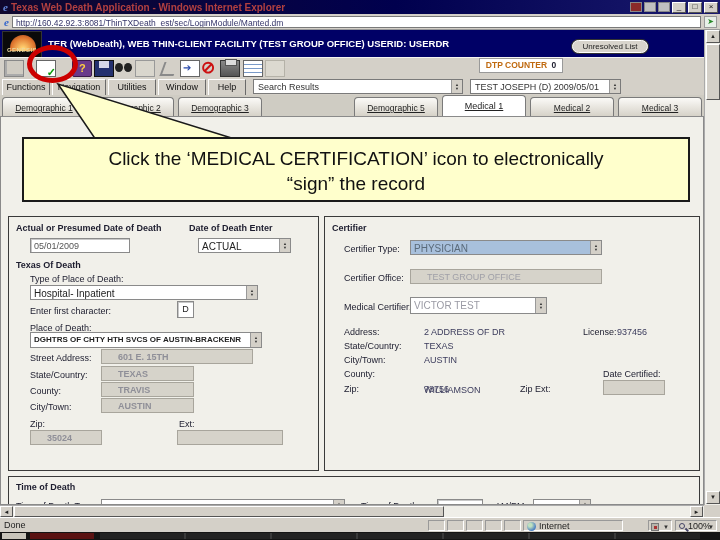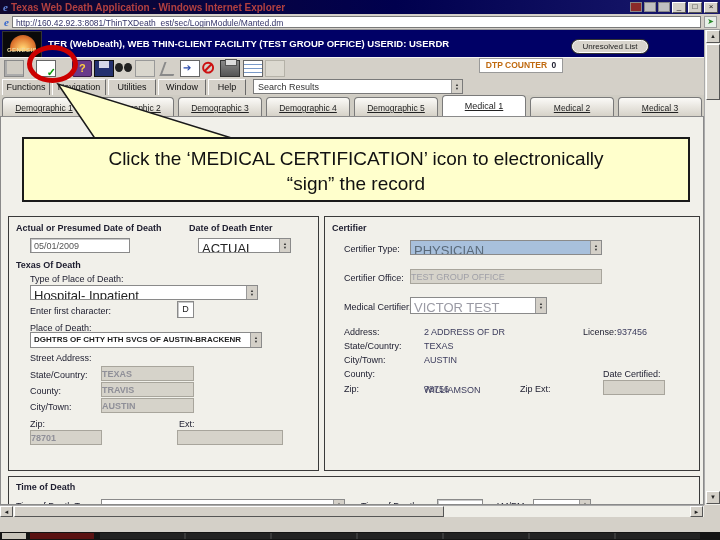--- a/index.html
+++ b/index.html
@@ -89,23 +89,23 @@
        border:1px solid #7a7a7a;border-bottom:none;border-radius:4px 4px 0 0;font-size:8.5px;color:#222;
        text-align:center;padding-top:5px;text-decoration:underline;}
   .tab.active{top:0;height:21px;background:#fff;font-size:9px;z-index:5;}
 
   
   .content{left:0;top:116px;width:704px;height:389px;background:#f1f0ea;border:1px solid #8a8a8a;overflow:hidden;}
   .panel{position:absolute;border:1px solid #3a3a3a;}
   .inp{background:#fff;border:1px solid #8a8a8a;box-shadow:inset 1px 1px 0 #c8c8c8;font-size:9px;color:#555;
        padding:2px 3px;white-space:nowrap;overflow:hidden;}
   .dis{background:#d6d3ca;border:1px solid #a8a59c;font-size:9px;font-weight:bold;color:#8f8f98;
-       padding:2px 0;white-space:nowrap;overflow:hidden;}
+       padding:2px 16px;white-space:nowrap;overflow:hidden;}
   .sel{display:flex;align-items:stretch;background:#fff;border:1px solid #8a8a8a;}
-  .sel .sv{flex:1;font-size:13px;color:#222;padding:2px 0 0 3px;white-space:nowrap;overflow:hidden;}
+  .sel .sv{flex:1;font-size:10px;color:#222;padding:2px 0 0 3px;white-space:nowrap;overflow:hidden;}
   .sel.hl{background:#a8c0dc;} .sel.hl .sv{color:#5a6a7a;}
   .sel.dim .sv{color:#9a9aa4;}
 
   
   .vscroll{left:704px;top:30px;width:16px;height:475px;background:#efeee8;border-left:1px solid #aaa;}
   .hscroll{left:0;top:505px;width:704px;height:12px;background:#efeee8;border-top:1px solid #aaa;}
   .sbtn{position:absolute;background:#d4d0c8;border:1px solid;border-color:#fff #555 #555 #fff;
         font-size:6px;color:#222;text-align:center;line-height:10px;}
   .sthumb{position:absolute;background:#d4d0c8;border:1px solid;border-color:#fff #555 #555 #fff;}
   .scorner{left:704px;top:505px;width:16px;height:12px;background:#d4d0c8;}
@@ -188,27 +188,30 @@
   <div class="abs menurow">
     <div class="menubtn" style="left:2px;width:48px">Functions</div>
     <div class="menubtn" style="left:52px;width:54px">Navigation</div>
     <div class="menubtn" style="left:108px;width:48px">Utilities</div>
     <div class="menubtn" style="left:158px;width:48px">Window</div>
     <div class="menubtn" style="left:208px;width:38px">Help</div>
     <div class="combo" style="left:253px;width:210px">
       <span class="cv">Search Results</span>
       <span class="spin"></span>
     </div>
+    <div class="combo" style="left:470px;width:151px">
+      <span class="cv">TEST JOSEPH (D) 2009/05/01</span>
+      <span class="spin"></span>
+    </div>
   </div>
 
   <div class="abs tabrow">
     <div class="tab" style="left:2px">Demographic 1</div>
     <div class="tab" style="left:90px">Demographic 2</div>
     <div class="tab" style="left:178px">Demographic 3</div>
-    <div class="tab" style="left:266px">Demographic 4</div>
     <div class="tab" style="left:354px">Demographic 5</div>
     <div class="tab active" style="left:442px">Medical 1</div>
     <div class="tab" style="left:530px">Medical 2</div>
     <div class="tab" style="left:618px">Medical 3</div>
   </div>
 
   <div class="abs content">
 
     <div class="panel" style="left:7px;top:99px;width:311px;height:255px">
       <span class="abs lbl b" style="left:7px;top:6px">Actual or Presumed Date of Death</span>
@@ -229,36 +232,39 @@
       <span class="abs lbl" style="left:21px;top:89px">Enter first character:</span>
       <div class="abs inp" style="left:168px;top:84px;width:17px;height:17px;text-align:center;color:#222">
         <span>D</span>
       </div>
       <span class="abs lbl" style="left:21px;top:106px">Place of Death:</span>
       <div class="abs sel" style="left:21px;top:115px;width:232px;height:16px">
         <span class="sv" style="font-weight:bold;font-size:8px">DGHTRS OF CHTY HTH SVCS OF AUSTIN-BRACKENR</span>
         <span class="spin"></span>
       </div>
       <span class="abs lbl" style="left:21px;top:136px">Street Address:</span>
+      <div class="abs dis" style="left:92px;top:132px;width:152px;height:15px">
+        <span>601 E. 15TH</span>
+      </div>
       <span class="abs lbl" style="left:21px;top:153px">State/Country:</span>
       <div class="abs dis" style="left:92px;top:149px;width:93px;height:15px">
         <span>TEXAS</span>
       </div>
       <span class="abs lbl" style="left:21px;top:169px">County:</span>
       <div class="abs dis" style="left:92px;top:165px;width:93px;height:15px">
         <span>TRAVIS</span>
       </div>
       <span class="abs lbl" style="left:21px;top:185px">City/Town:</span>
       <div class="abs dis" style="left:92px;top:181px;width:93px;height:15px">
         <span>AUSTIN</span>
       </div>
       <span class="abs lbl" style="left:21px;top:202px">Zip:</span>
       <span class="abs lbl" style="left:170px;top:202px">Ext:</span>
       <div class="abs dis" style="left:21px;top:213px;width:72px;height:15px">
-        <span>78701</span>
+        <span>35024</span>
       </div>
       <div class="abs dis" style="left:168px;top:213px;width:106px;height:15px">
         <span></span>
       </div>
     </div>
 
     <div class="panel" style="left:323px;top:99px;width:376px;height:255px">
       <span class="abs lbl b" style="left:7px;top:6px">Certifier</span>
       <span class="abs lbl" style="left:19px;top:27px">Certifier Type:</span>
       <div class="abs sel hl" style="left:85px;top:23px;width:192px;height:15px">
@@ -314,20 +320,41 @@
     <div class="sbtn" style="left:1px;top:461px;width:14px;height:13px">▼</div>
   </div>
 
   <div class="abs hscroll">
     <div class="sbtn" style="left:0;top:0;width:13px;height:11px">◄</div>
     <div class="sthumb" style="left:14px;top:0;width:430px;height:11px"></div>
     <div class="sbtn" style="left:690px;top:0;width:13px;height:11px">►</div>
   </div>
   <div class="abs scorner"></div>
 
+  <div class="abs statusbar">
+    <span class="abs" style="left:4px;top:2px">Done</span>
+    <span class="scell" style="left:428px;width:17px"></span>
+    <span class="scell" style="left:447px;width:17px"></span>
+    <span class="scell" style="left:466px;width:17px"></span>
+    <span class="scell" style="left:485px;width:17px"></span>
+    <span class="scell" style="left:504px;width:17px"></span>
+    <span class="scell" style="left:523px;width:100px">
+      <span class="globe"></span>
+      <span style="position:absolute;left:15px;top:0">Internet</span>
+    </span>
+    <span class="scell" style="left:648px;width:24px">
+      <span class="shield"></span>
+      <span class="ddarrow">▼</span>
+    </span>
+    <span class="scell" style="left:675px;width:42px">
+      <span class="mag"></span>
+      <span style="position:absolute;left:12px;top:0">100%</span>
+      <span class="ddarrow">▼</span>
+    </span>
+  </div>
 
   <div class="abs taskbar">
     <span class="taskseg" style="left:2px;width:24px;background:#c8c4ba"></span>
     <span class="taskseg" style="left:30px;width:64px;background:#5a1212"></span>
     <span class="taskseg" style="left:100px;width:600px;background:repeating-linear-gradient(90deg,#222 0 84px,#3a3a3a 84px 86px)"></span>
   </div>
 
   <svg class="abs overlay-svg" width="720" height="540" viewBox="0 0 720 540">
     <polygon points="58,84 96,140 238,140" fill="#ffffcc" stroke="#1a1a1a" stroke-width="1.5"></polygon>
   </svg>

